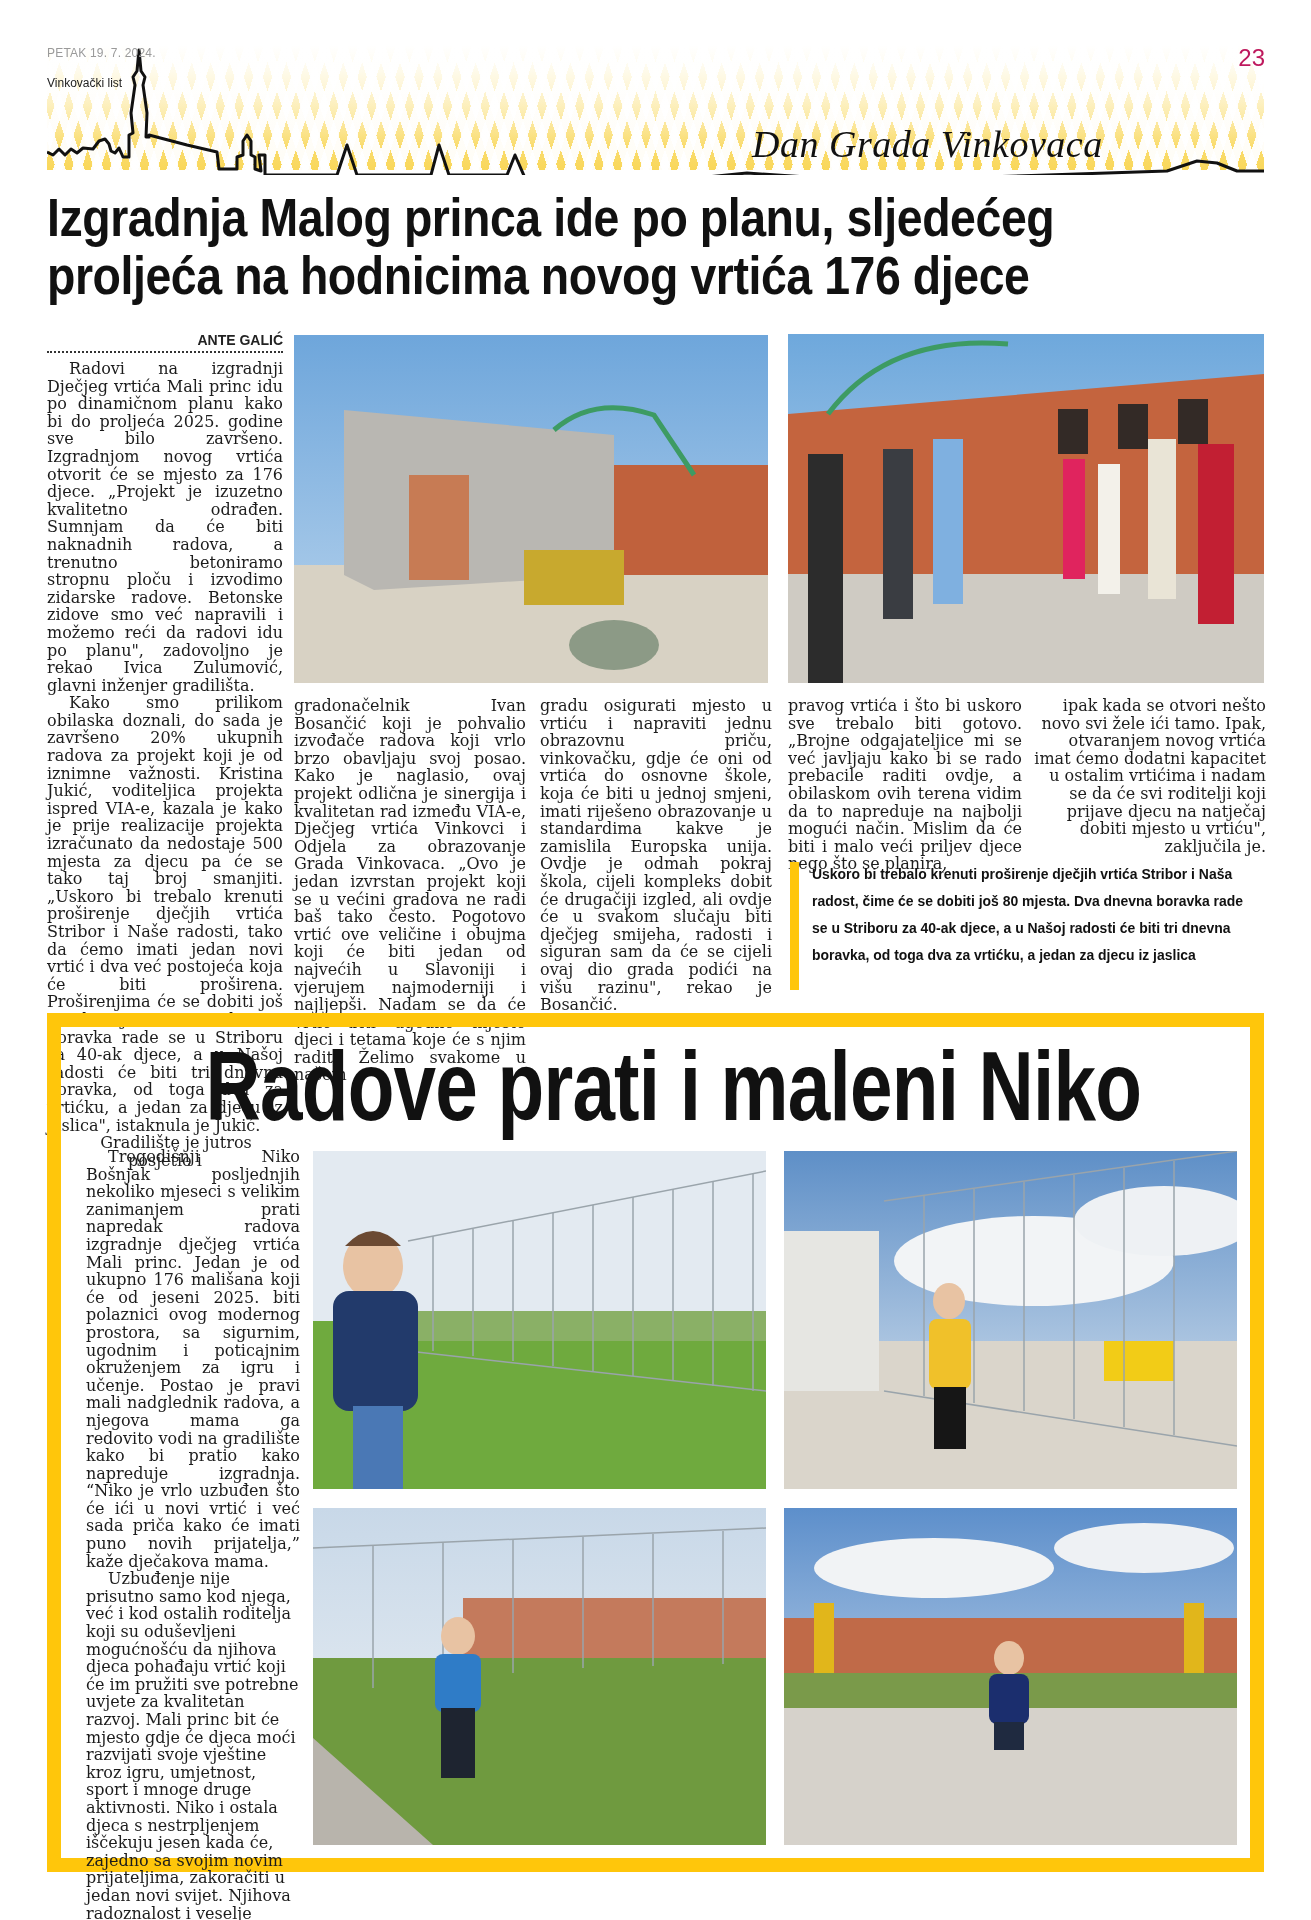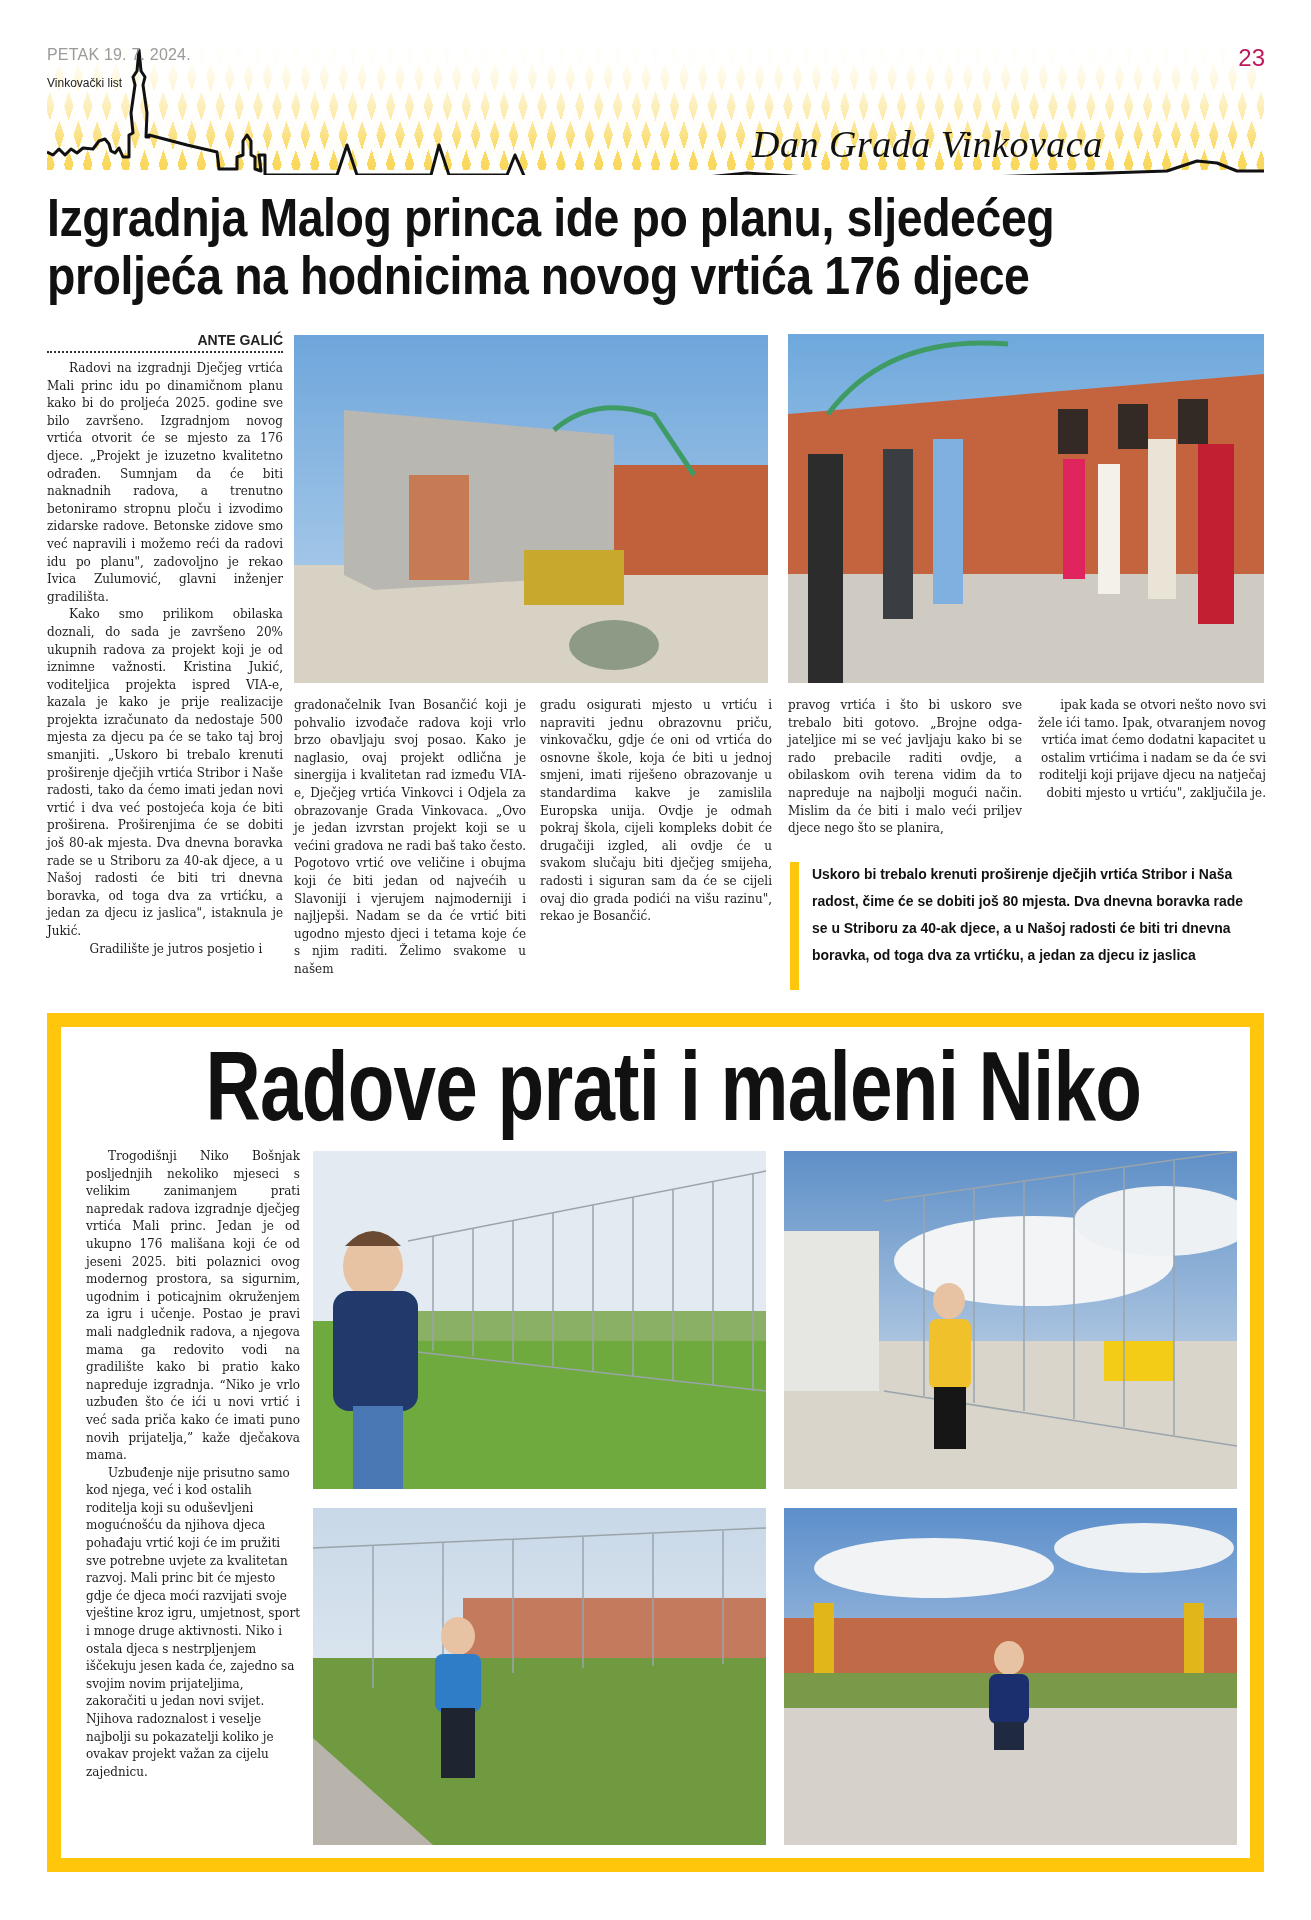--- a/index.html
+++ b/index.html
@@ -8,34 +8,34 @@
 
   
   .banner { left: 47px; top: 45px; width: 1217px; height: 125px; overflow: hidden; }
   .banner-pattern { position: absolute; inset: 0;
     background-image:
       linear-gradient(to bottom, rgba(255,255,255,1) 0%, rgba(255,255,255,0.55) 35%, rgba(255,255,255,0) 80%),
       repeating-linear-gradient(72deg, rgba(255,255,255,0) 0 9px, rgba(255,255,255,0.95) 9px 18px),
       repeating-linear-gradient(-72deg, rgba(255,255,255,0) 0 9px, rgba(255,255,255,0.95) 9px 18px),
       linear-gradient(to bottom, #fdf3c8, #f9d75a);
   }
-  .date-line { left: 47px; top: 46px; font-family: "Liberation Sans", sans-serif; font-size: 16px; color: #9a9a9a; letter-spacing: 0.2px; text-align: center; }
+  .date-line { left: 47px; top: 46px; font-family: "Liberation Sans", sans-serif; font-size: 12px; color: #9a9a9a; letter-spacing: 0.2px; text-align: center; }
   .paper-name { left: 47px; top: 76px; font-family: "Liberation Sans", sans-serif; font-size: 12px; color: #222; }
   .page-num { right: 46px; top: 44px; font-family: "Liberation Sans", sans-serif; font-size: 24px; color: #be185d; font-weight: 300; }
   .skyline { left: 47px; top: 45px; width: 1217px; height: 130px; }
   .section-title { left: 752px; top: 122px; font-family: Liberation Serif, serif; font-style: italic; font-size: 38px; color: #111; letter-spacing: 0.5px; background: rgba(255,255,255,0.0); }
 
   
   .headline { left: 47px; top: 188px; width: 1230px; font-family: "Liberation Sans", sans-serif; font-weight: 700; font-size: 54px; line-height: 58px; color: #111; transform: scaleX(0.86); transform-origin: left top; white-space: nowrap; letter-spacing: -0.5px; }
 
   .byline { left: 47px; top: 332px; width: 236px; text-align: right; font-family: "Liberation Sans", sans-serif; font-weight: 700; font-size: 14px; color: #222; }
   .byline-rule { left: 47px; top: 351px; width: 236px; height: 0; border-top: 2px dotted #333; }
 
   
-  .col { font-family: "DejaVu Serif", serif; font-size: 12px; line-height: 17.6px; text-align: justify; color: #1c1c1c; hyphens: manual; }
+  .col { font-family: "DejaVu Serif", serif; font-size: 16px; line-height: 17.6px; text-align: justify; color: #1c1c1c; hyphens: manual; }
   .col p { margin: 0; text-indent: 22px; }
   .col p.noindent { text-indent: 0; }
   .col1 { left: 47px; top: 360px; width: 236px; }
   .col2 { left: 294px; top: 697px; width: 232px; }
   .col3 { left: 540px; top: 697px; width: 232px; }
   .col4 { left: 788px; top: 697px; width: 234px; }
   .col5 { left: 1034px; top: 697px; width: 232px; }
 
   
   .photo { overflow: hidden; background: #cfd8dc; }

